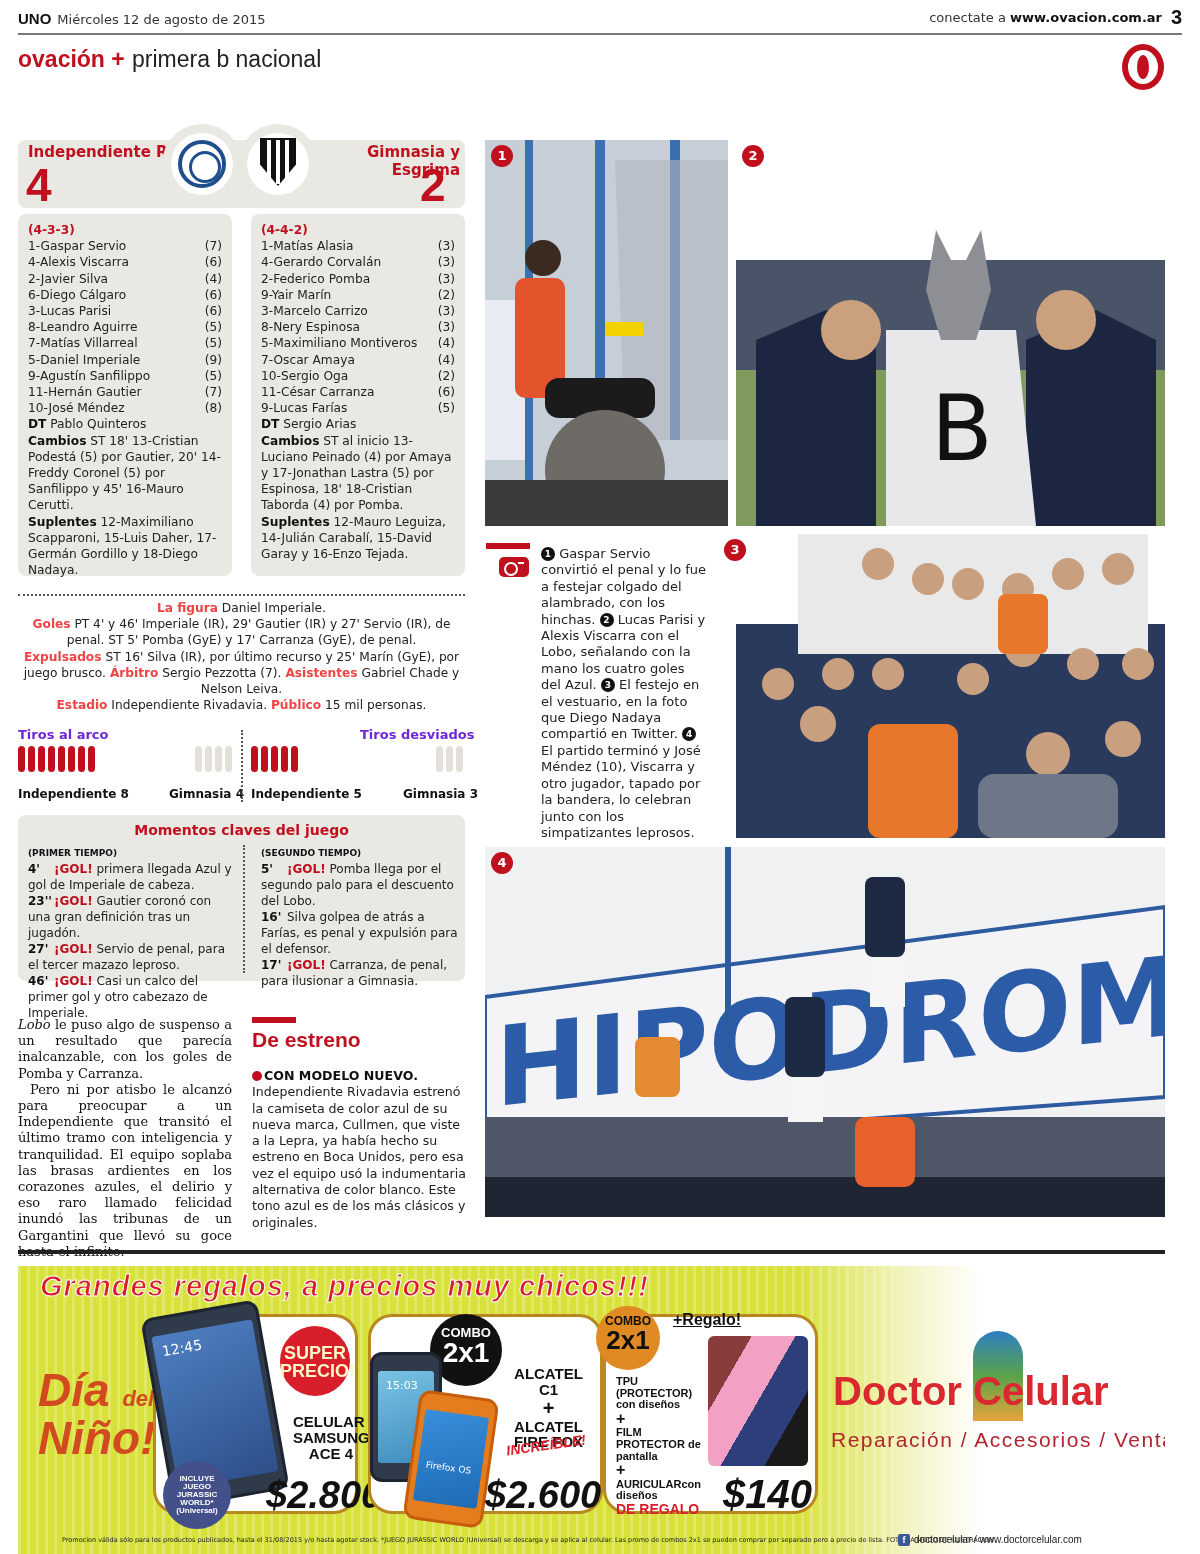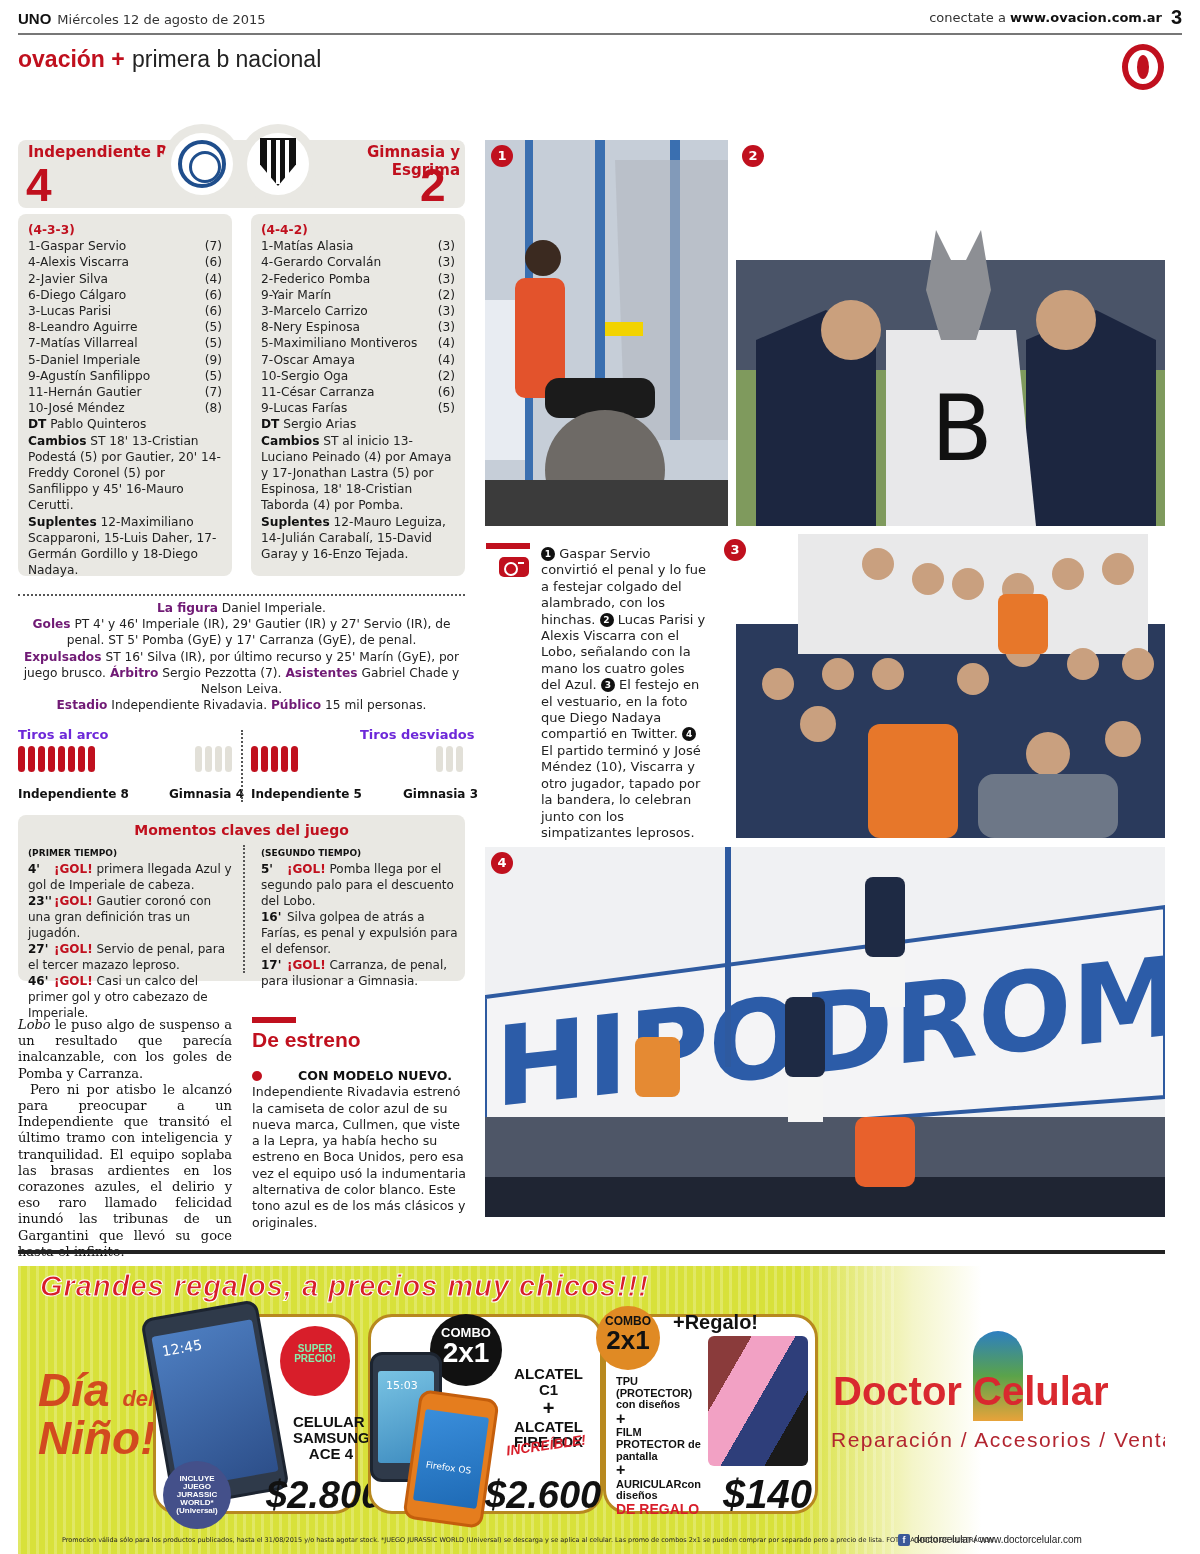--- a/index.html
+++ b/index.html
@@ -33,21 +33,21 @@
   .crest-gye { position:absolute; left: 22px; top: 14px; width: 36px; height: 48px; background: repeating-linear-gradient(90deg,#111 0 5px,#fff 5px 9px); clip-path: polygon(0 0,100% 0,100% 55%,50% 100%,0 55%); border:2px solid #111; }
 
   
   .lineup { top: 214px; width: 214px; height: 362px; background: #e9e8e3; border-radius: 8px; padding: 8px 10px; font-size: 12.2px; line-height: 16.2px; font-family:"DejaVu Sans", sans-serif; color:#222; }
   .lineup .formation { color:#c0101e; font-weight:700; }
   .lineup .row { display:flex; justify-content:space-between; }
   .lineup b { font-weight: 700; color:#111; }
 
   .dotted { border-top: 2px dotted #555; }
   .facts { left: 18px; top: 600px; width: 447px; text-align: center; font-size: 12.2px; line-height: 16.2px; color:#222; }
-  .facts b { color:#701a75;text-align:right; }
+  .facts b { color:#ef4444;text-align:right; }
 
   
   .shots-label { font-size: 13px; font-weight: 700; color:#6d28d9; }
   .bars { display:flex; gap: 3px; }
   .bar { width: 7px; height: 26px; border-radius: 4px; }
   .bar.on { background:#c0101e; }
   .bar.off { background:#e2e0d8; }
   .shots-name { font-size: 12px; font-weight: 700; color:#111; }
   .vdots { left: 241px; top: 730px; height: 72px; border-left: 2px dotted #555; }
 
@@ -61,21 +61,21 @@
   .mdiv { position:absolute; left: 225px; top: 30px; height: 128px; border-left:2px dotted #555; }
 
   
   .article { left: 18px; top: 1017px; width: 214px; font-family: "DejaVu Serif", serif; font-size: 13px; line-height: 16.2px; color:#111; text-align: justify; }
   .article p { text-indent: 0; }
   .article p + p { text-indent: 12px; }
   .estreno-bar { left: 252px; top: 1017px; width: 44px; height: 6px; background:#c0101e; }
   .estreno-title { left: 252px; top: 1028px; font-size: 21px; font-weight: 900; color:#c0101e; font-family:"Liberation Sans", sans-serif; }
   .estreno-body { left: 252px; top: 1068px; width: 214px; font-size: 12.6px; line-height: 16.3px; color:#222; }
   .estreno-body .dot { display:inline-block; width:10px; height:10px; border-radius:50%; background:#c0101e; vertical-align:-1px; margin-right:2px; }
-  .estreno-body b { color:#111;margin-left:34px; }
+  .estreno-body b { color:#111; }
 
   
   .photo { overflow: hidden; }
   .badge { position:absolute; left: 6px; top: 5px; width: 22px; height: 22px; border-radius: 50%; background:#c0101e; color:#fff; font-size: 13px; font-weight: 700; text-align:center; line-height: 22px; z-index:2; }
   .p1 { left: 485px; top: 140px; width: 243px; height: 386px; background:
       linear-gradient(180deg, rgba(255,255,255,.2), rgba(0,0,0,.1)),
       linear-gradient(90deg, #9fb4cf 0 25%, #d7dde5 25% 60%, #a9b8c9 60% 100%); }
   .p2 { left: 736px; top: 140px; width: 429px; height: 386px; background:#fff; }
   .p3 { left: 718px; top: 534px; width: 447px; height: 304px; background:#fff; }
   .p4 { left: 485px; top: 847px; width: 680px; height: 370px; background:#fff; }
@@ -394,40 +394,40 @@
 <div class="abs ad">
   <div class="ad-stripes"></div>
   <div class="ad-headline">Grandes regalos, a precios muy chicos!!!</div>
 
   <div class="ad-text" style="left:20px; top:100px; font-size:46px; color:#d24a1f; font-style:italic; font-weight:900;"><span>Día</span> <span style="font-size:22px;">del</span><br><span>Niño!</span></div>
 
   <div class="ad-panel" style="left:135px; top:48px; width:205px; height:200px;"></div>
   <div class="phone" style="left:138px; top:42px; width:118px; height:192px; transform: rotate(-10deg);">
       <div class="screen">12:45</div>
     </div>
-  <div class="starburst" style="left:262px; top:60px; width:70px; height:70px; background:#d81e2a; color:#86efac; font-size:10px; padding-top:18px;">SUPER PRECIO!</div>
+  <div class="starburst" style="left:262px; top:60px; width:70px; height:70px; background:#d81e2a; color:#fef9c3; font-size:18px; padding-top:18px;">SUPER PRECIO!</div>
   <div class="ad-text" style="left:275px; top:148px; font-size:15px; text-align:right; width:60px;"><span>CELULAR</span><br><span>SAMSUNG</span><br><span>ACE 4</span></div>
   <div class="price" style="left:248px; top:208px; font-size:38px;">$2.800</div>
   <div class="starburst" style="left:145px; top:195px; width:68px; height:68px; background:#44508a; color:#fff; font-size:8px; padding:14px 6px 0;">INCLUYE JUEGO JURASSIC WORLD* (Universal)</div>
 
   <div class="ad-panel" style="left:350px; top:48px; width:235px; height:200px;"></div>
   <div class="starburst" style="left:412px; top:48px; width:72px; height:72px; background:#111; color:#fff; font-size:13px; padding-top:12px;"><span>COMBO</span><br><span style="font-size:28px;">2x1</span></div>
   <div class="phone" style="left:352px; top:86px; width:72px; height:130px;">
       <div class="screen" style="background:linear-gradient(160deg,#79c3e3,#3e8cc0); font-size:11px;">15:03</div>
     </div>
   <div class="phone" style="left:393px; top:128px; width:80px; height:130px; background:#e57d1e; border-color:#c45e0c; transform: rotate(8deg);">
       <div class="screen" style="background:linear-gradient(160deg,#3a8edb,#1e6ab5); font-size:9px; padding-top:50px;">Firefox OS</div>
     </div>
   <div class="ad-text" style="left:488px; top:100px; font-size:15px; width:85px; text-align:center;"><span>ALCATEL C1</span><br><span style="font-size:20px;">+</span><br><span>ALCATEL</span><br><span>FIRE FOX</span></div>
   <div class="ad-text" style="left:488px; top:172px; font-size:14px; color:#d81e2a; font-style:italic; transform:rotate(-8deg);">INCREÍBLE!</div>
   <div class="price" style="left:467px; top:208px; font-size:38px;">$2.600</div>
 
   <div class="ad-panel" style="left:585px; top:48px; width:215px; height:200px;"></div>
   <div class="starburst" style="left:578px; top:40px; width:64px; height:64px; background:#e08a24; color:#111; font-size:12px; padding-top:9px;"><span>COMBO</span><br><span style="font-size:26px;">2x1</span></div>
-  <div class="ad-text" style="left:655px; top:46px; font-size:20px;">+Regalo!</div>
+  <div class="ad-text" style="left:655px; top:46px; font-size:16px;text-decoration:underline;">+Regalo!</div>
   <div class="ad-text" style="left:598px; top:110px; font-size:11px; width:95px;">
     <div>TPU (PROTECTOR) con diseños</div>
       <div style="font-size:16px;">+</div>
     <div>FILM PROTECTOR de pantalla</div>
       <div style="font-size:16px;">+</div>
     <div>AURICULARcon diseños</div>
     <div style="color:#d81e2a; font-size:14px;">DE REGALO</div>
   </div>
   <div style="position:absolute; left:690px; top:70px; width:100px; height:130px; background: linear-gradient(120deg,#8a3b3b 0 25%,#f2a1c4 25% 50%,#2e3e7a 50% 75%,#1a1a1a 75%); border-radius:6px;"></div>
   <div class="price" style="left:705px; top:206px; font-size:40px;">$140</div>

